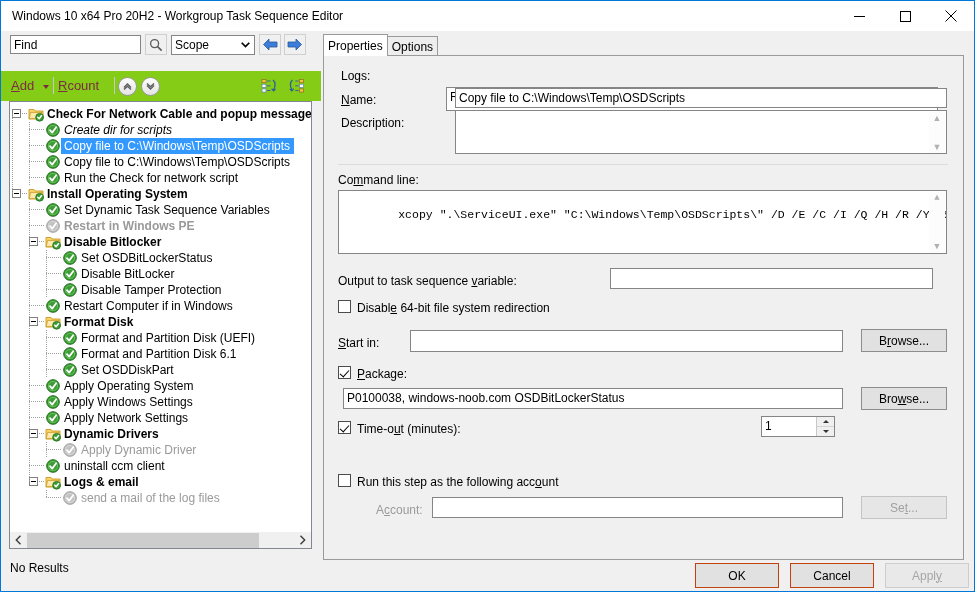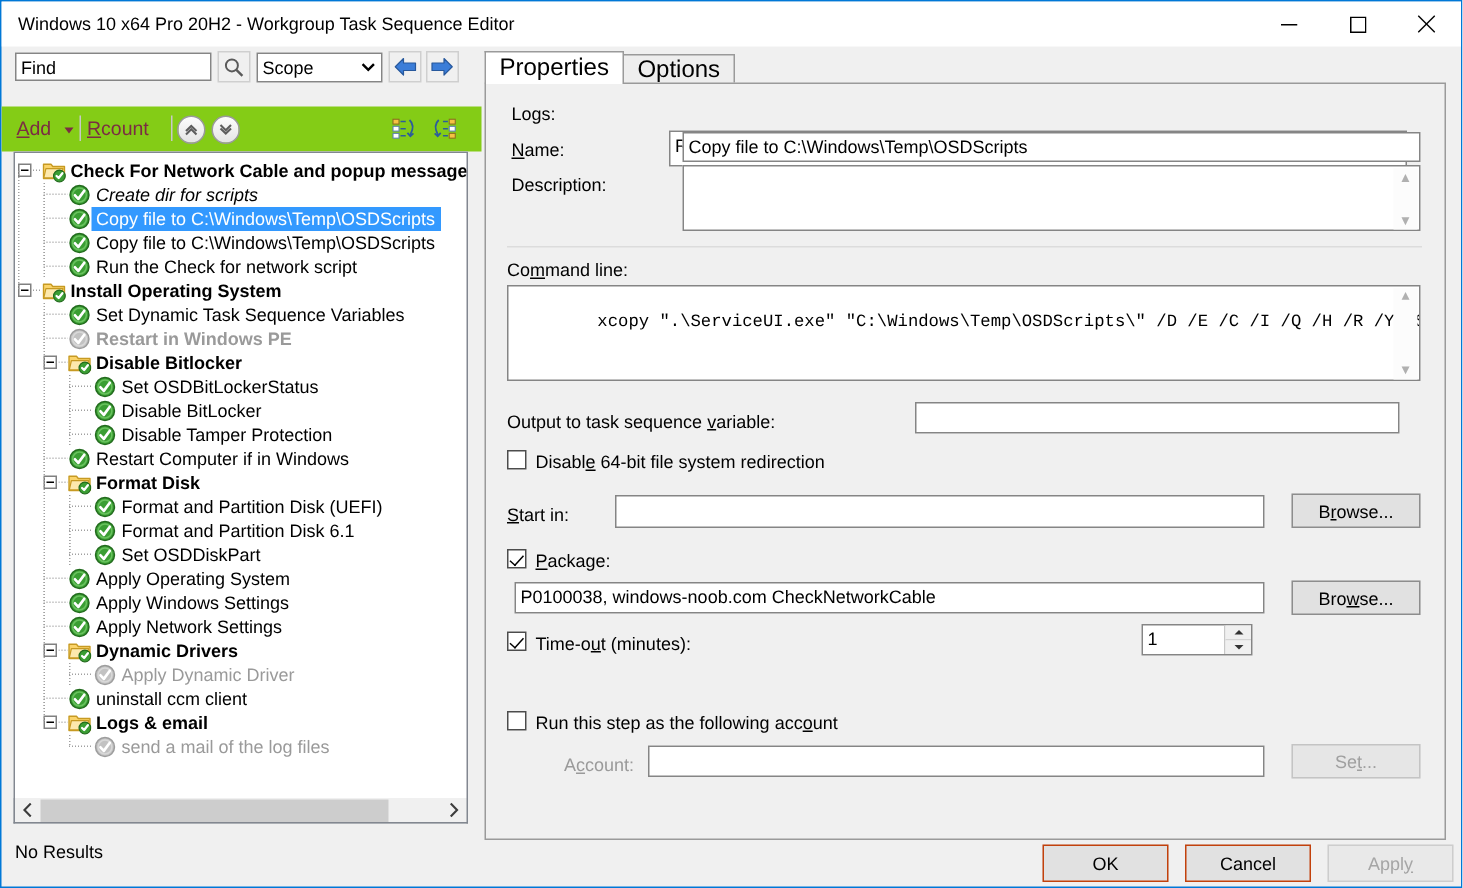--- a/index.html
+++ b/index.html
@@ -265,25 +265,25 @@
   }
   .tabstrip {
     position: absolute;
     left: 0; top: 4px;
     height: 21px;
     display: flex;
     align-items: flex-end;
   }
   .tab {
     height: 20px;
-    padding: 0 9px;
+    padding: 0 4px;
     box-sizing: border-box;
     display: flex;
     align-items: center;
-    font-size: 16px;
+    font-size: 12px;
     border: 1px solid #9a9a9a;
     border-bottom: none;
     background: #eeeeee;
     position: relative;
     margin-right: -1px;
   }
   .tab.active {
     background: #ffffff;
     height: 22px;
     z-index: 3;
@@ -909,21 +909,21 @@
       <div class="lbl" style="left:33px; top:245px;">Disabl<u>e</u> 64-bit file system redirection</div>
 
       <div class="lbl" style="left:14px; top:280px;"><u>S</u>tart in:</div>
       <div class="tbox" style="left:86px; top:274px; width:433px; height:22px;"></div>
       <div class="btn" style="left:537px; top:273px; width:86px; height:23px;">
         <span>B<u>r</u>owse...</span>
       </div>
 
       <div class="cbox checked" style="left:14px; top:310px;"></div>
       <div class="lbl" style="left:33px; top:311px;"><u>P</u>ackage:</div>
-      <div class="tbox" style="left:19px; top:332px; width:500px; height:21px;">P0100038, windows-noob.com CheckNetworkCable</div>
+      <div class="tbox" style="left:19px; top:332px; width:500px; height:21px;">P0100038, windows-noob.com OSDBitLockerStatus</div>
       <div class="btn" style="left:537px; top:331px; width:86px; height:23px;">
         <span>Bro<u>w</u>se...</span>
       </div>
 
       <div class="cbox checked" style="left:14px; top:365px;"></div>
       <div class="lbl" style="left:33px; top:366px;">Time-o<u>u</u>t (minutes):</div>
       <div class="spin" style="left:437px; top:360px; width:74px; height:21px;">
         <span class="spin-val">1</span>
         <span class="spin-btns">
           <span class="spin-b">

